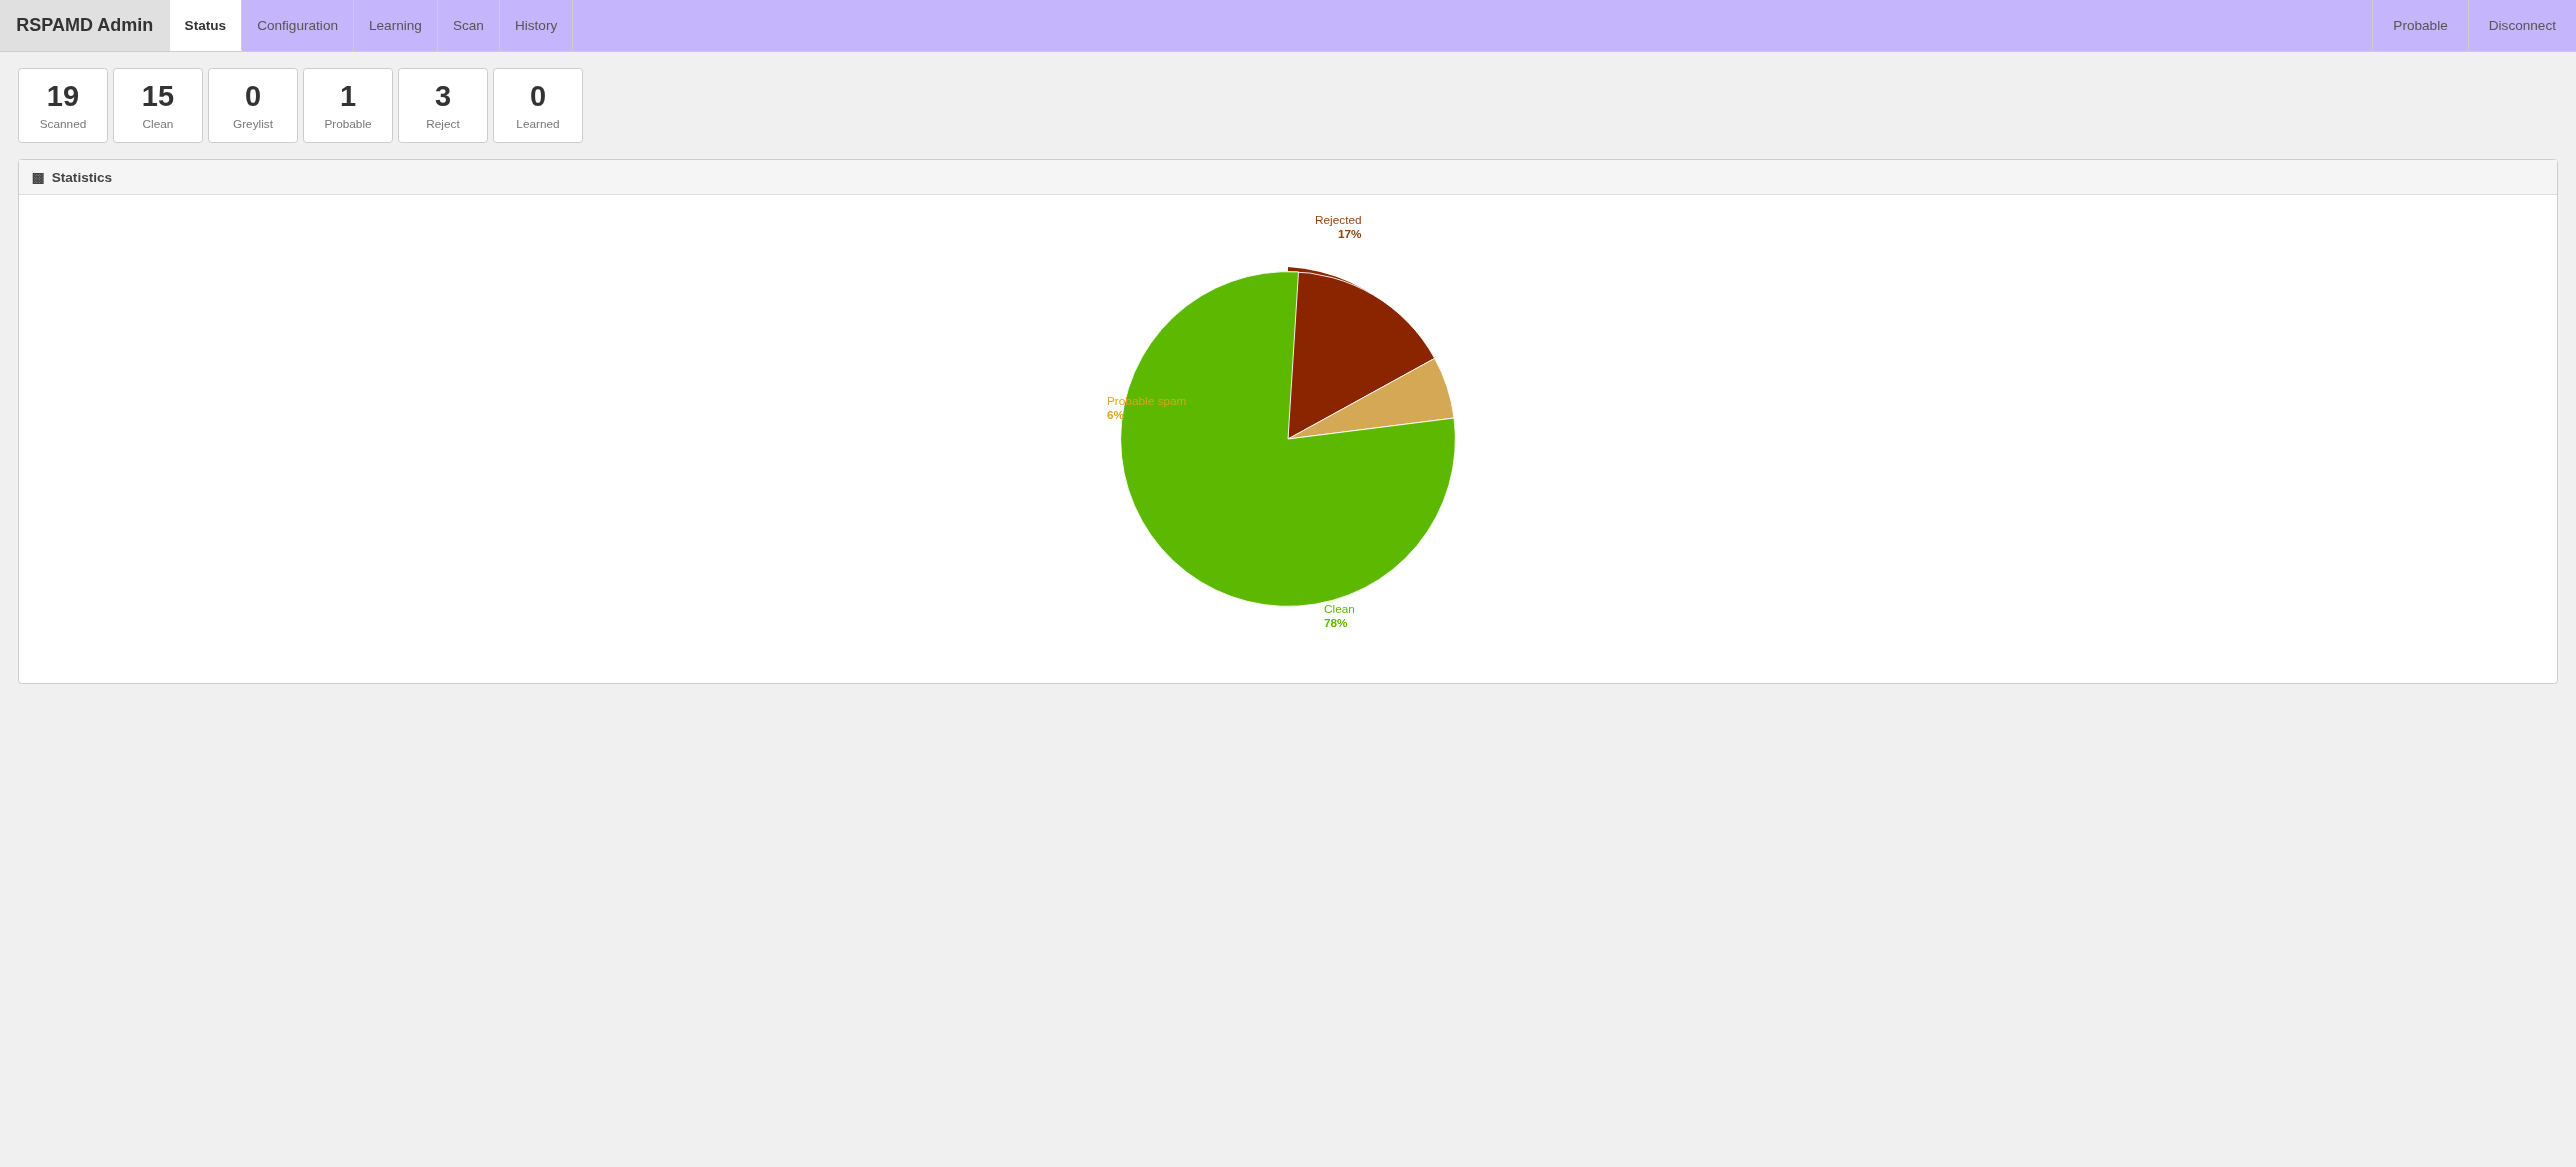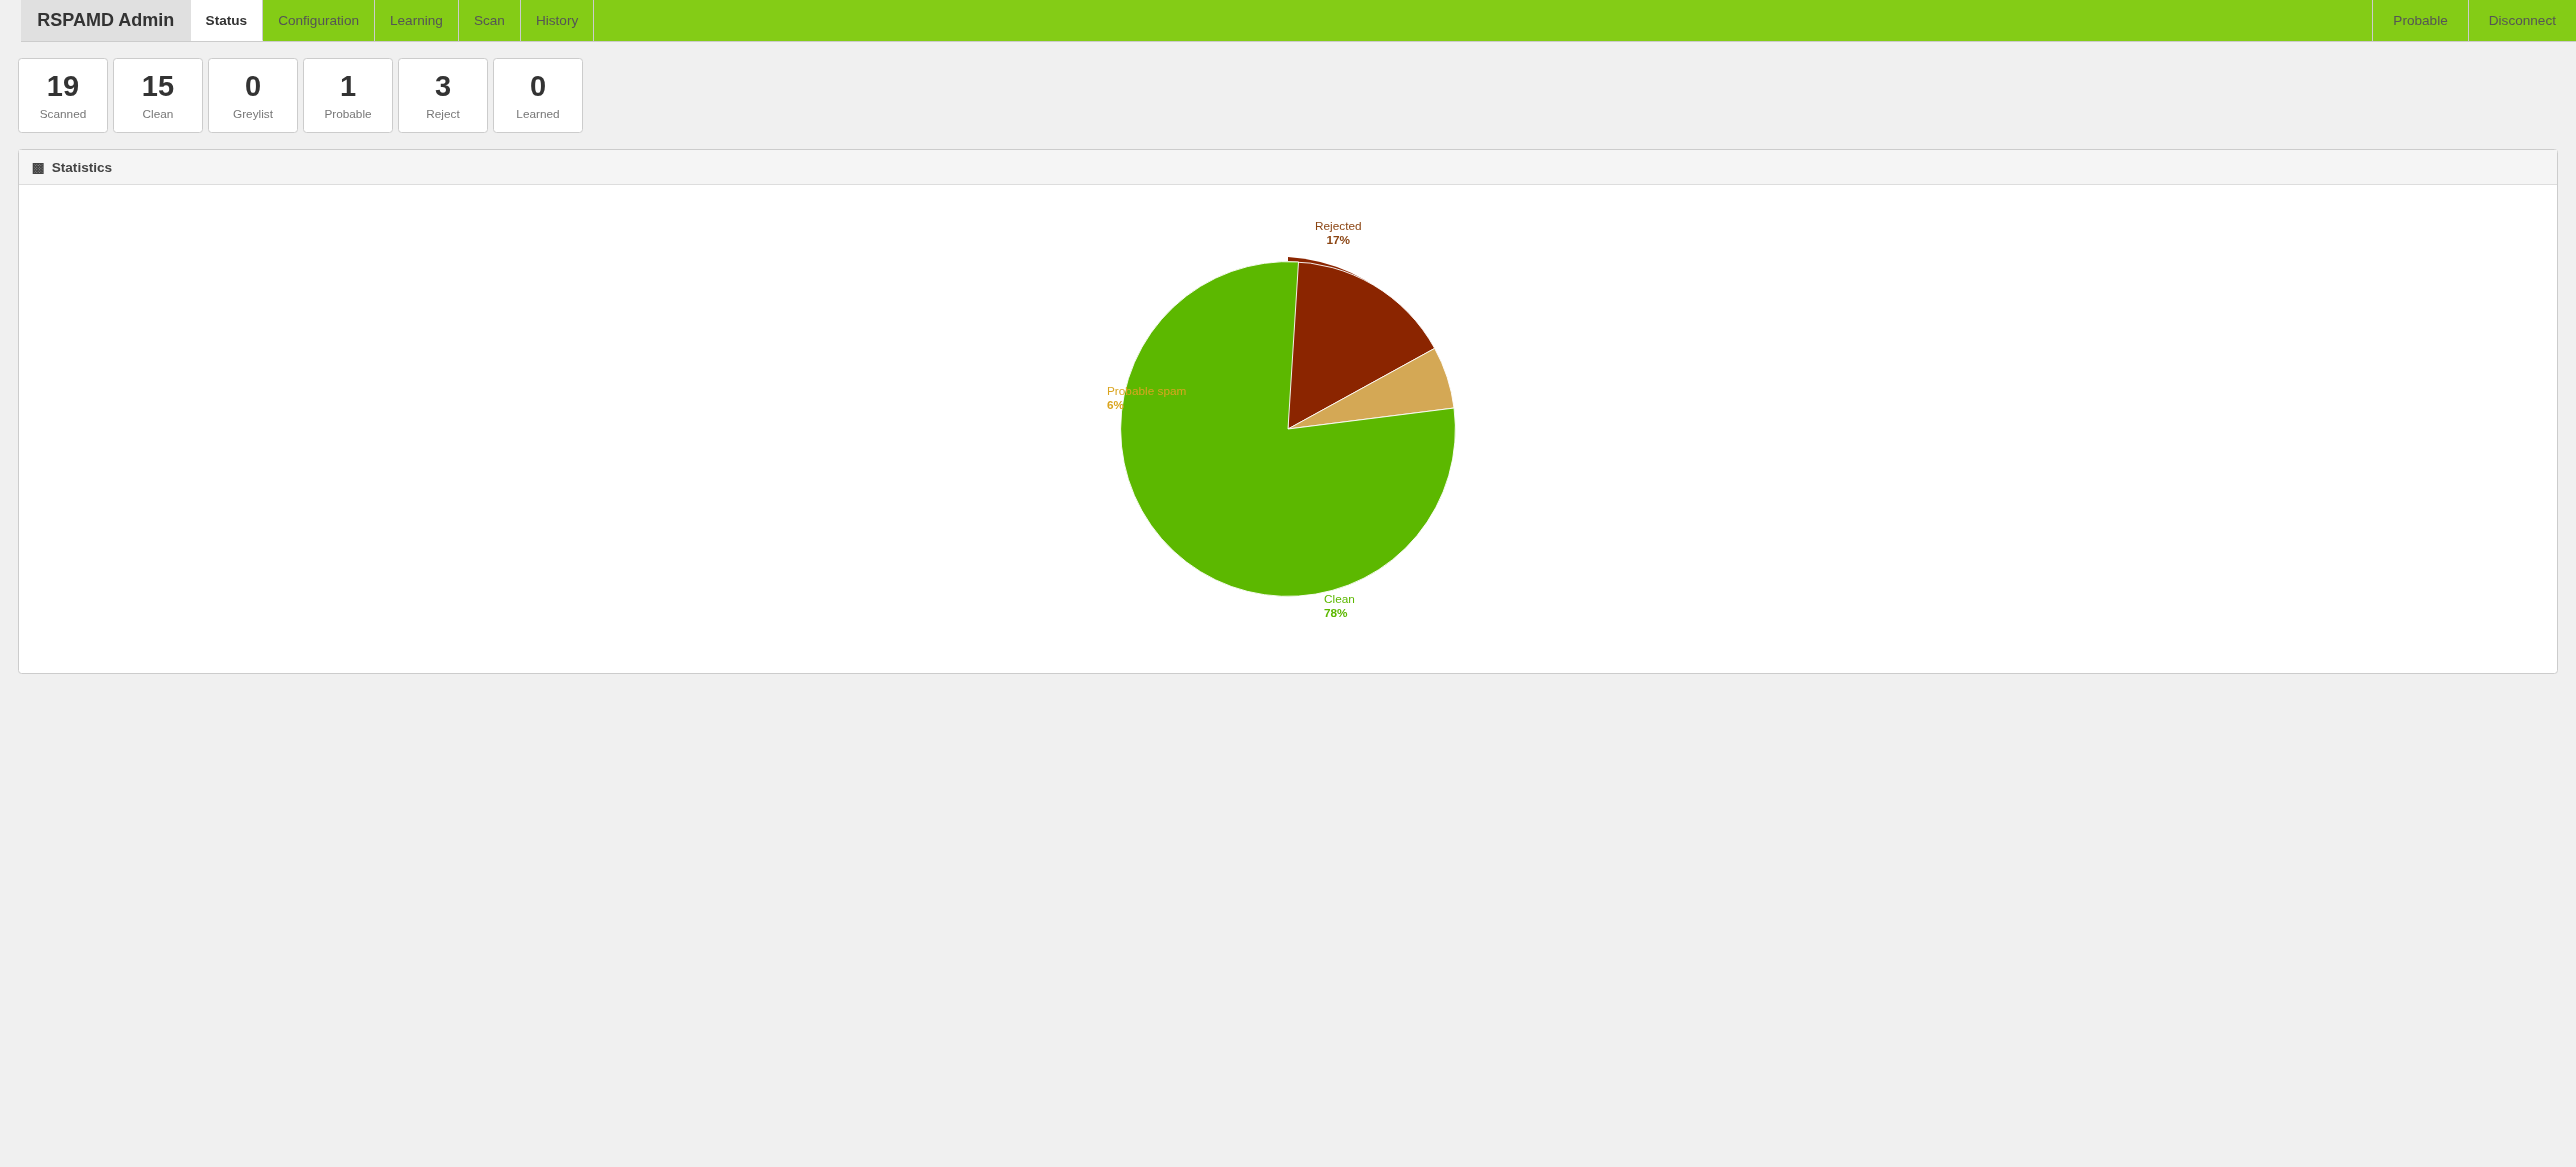--- a/index.html
+++ b/index.html
@@ -2,24 +2,23 @@
 <html style="font-size:14.5px"><head>
   <meta charset="utf-8">
   <style>
     * { box-sizing: border-box; margin: 0; padding: 0; }
     body { font-family: Arial, Helvetica, sans-serif; background: #f0f0f0; }
 
     
     .navbar {
       display: flex;
       align-items: stretch;
-      background: #84cc16;
+      background: #c4b5fd;
       border-bottom: 0.9px solid #ccc;
-      height: 42px;
-      margin-left: 21px;
+      height: 52px;
     }
     .navbar-brand {
       display: flex;
       align-items: center;
       padding: 0 16.3px;
       font-size: 18px;
       font-weight: bold;
       color: #333;
       background: #e0e0e0;
     }
@@ -221,21 +220,21 @@
         <path d="M210,210 L210,20 A190,190 0 0,1 389.99,209.98 Z" fill="#8B2500"></path>
 
       </svg>
 
       <svg id="pie-svg" width="380" height="380" viewBox="0 0 420 420" style="position:absolute;top:36px;left:0;">
           <path d="M 210 210 L 372.11673580811475 120.87557029118268 A 185 185 0 0 0 210 25 Z" fill="#8B2500" stroke="#fff" stroke-width="1"></path>
           <path d="M 210 210 L 393.54121974317843 186.8133517906037 A 185 185 0 0 0 372.11673580811475 120.87557029118268 Z" fill="#D4A855" stroke="#fff" stroke-width="1"></path>
           <path d="M 210 210 L 221.61624611292305 25.36505524076975 A 185 185 0 1 0 393.54121974317843 186.8133517906037 Z" fill="#5CB800" stroke="#fff" stroke-width="1"></path>
         </svg>
 
-      <div style="position:absolute;top:16px;left:217px;text-align:center;">
+      <div style="position:absolute;top:0;left:217px;text-align:right;">
         <div style="color:#8B4513;font-size:11.8px;">Rejected</div>
         <div style="color:#8B4513;font-size:11.8px;font-weight:bold;">17%</div>
       </div>
       <div style="position:absolute;top:181px;left:9px;text-align:left;">
         <div style="color:#DAA520;font-size:11.8px;">Probable spam</div>
         <div style="color:#DAA520;font-size:11.8px;font-weight:bold;">6%</div>
       </div>
       <div style="position:absolute;top:389px;left:226px;text-align:left;">
         <div style="color:#5CB800;font-size:11.8px;">Clean</div>
         <div style="color:#5CB800;font-size:11.8px;font-weight:bold;">78%</div>

